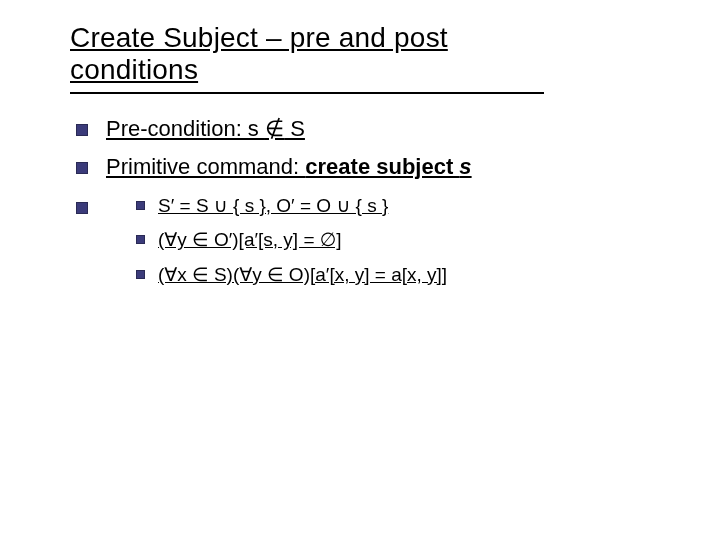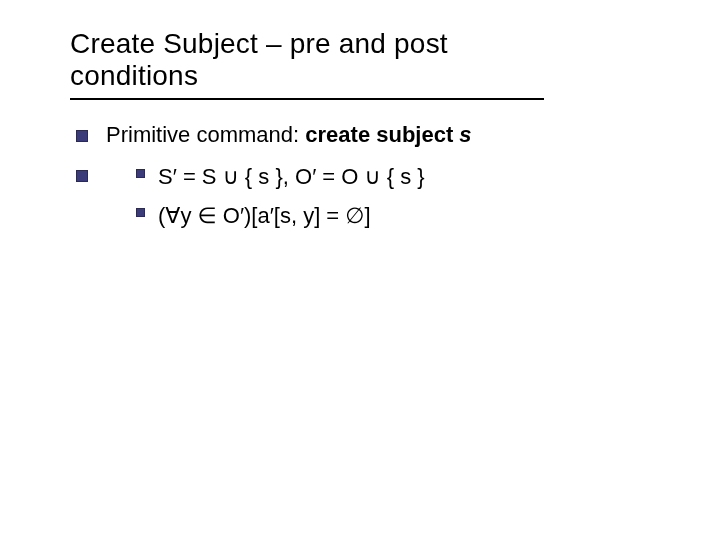--- a/index.html
+++ b/index.html
@@ -10,21 +10,22 @@
     background: #ffffff;
     font-family: Verdana, Geneva, sans-serif;
     color: #000;
     overflow: hidden;
   }
   .slide {
     width: 584px;
     height: 540px;
     position: relative;
     box-sizing: border-box;
-    padding: 28px 40px 0 70px;
+    padding: 22px 40px 0 70px;
+    text-decoration: underline;
   }
   .title {
     font-size: 28px;
     font-weight: 400;
     margin: 0 0 6px 0;
     letter-spacing: 0.2px;
   }
   .rule {
     border: none;
     border-top: 2px solid #000;
@@ -50,21 +51,21 @@
     top: 12px;
     width: 10px;
     height: 10px;
     background: #3b3b7a;
     border: 0.5px solid #2a2a55;
   }
   ul.sub {
     list-style: none;
     padding: 0;
     margin: 6px 0 0 26px;
-    font-size: 22px;
+    font-size: 19px;
     line-height: 1.7;
   }
   ul.sub > li {
     position: relative;
     padding-left: 26px;
     margin-bottom: 2px;
   }
   ul.sub > li::before {
     content: "";
     position: absolute;
@@ -79,22 +80,26 @@
   .it { font-style: italic; }
 </style>
 </head>
 <body>
 
 <div class="slide">
   <h1 class="title">Create Subject – pre and post conditions</h1>
   <hr class="rule">
   <ul class="top">
     <li>
+      <span>Pre-condition: s </span><span>∉</span><span> S</span>
+    </li>
+    <li>
       <span>Primitive command: </span><span class="strong">create subject </span><span class="strong it">s</span>
     </li>
     <li>
       <ul class="sub">
         <li>S′ = S ∪ { s }, O′ = O ∪ { s }</li>
         <li>(∀y ∈ O′)[a′[s, y] = ∅]</li>
+        <li>(∀x ∈ S)(∀y ∈ O)[a′[x, y] = a[x, y]]</li>
       </ul>
     </li>
   </ul>
 </div>
 
 </body></html>

